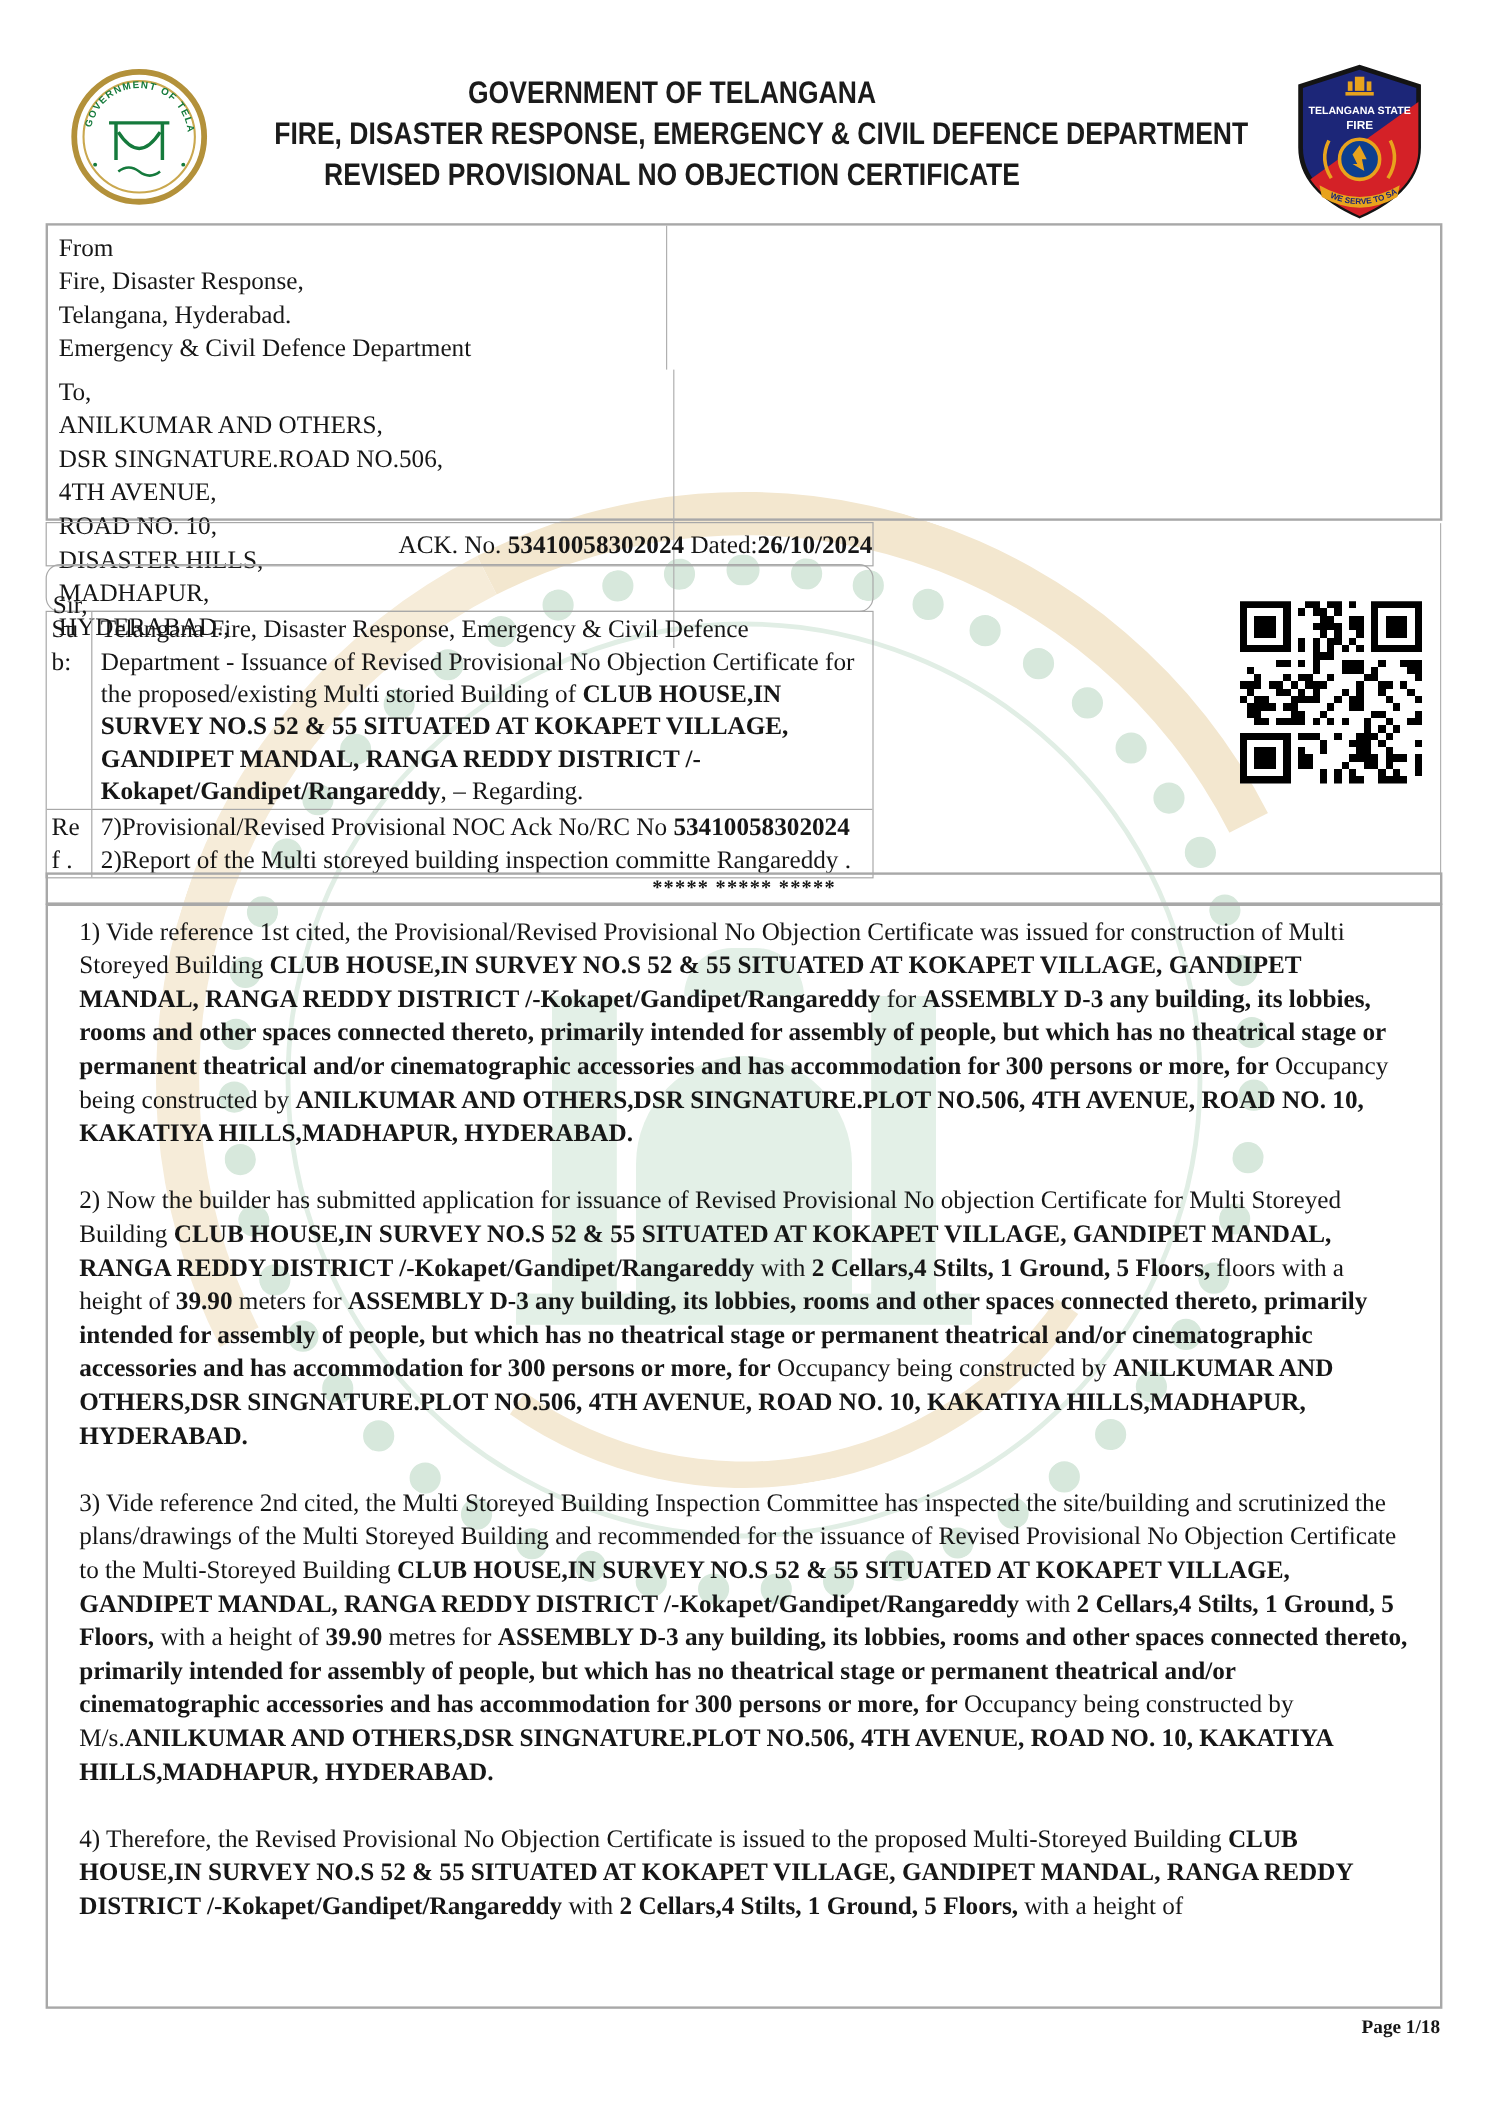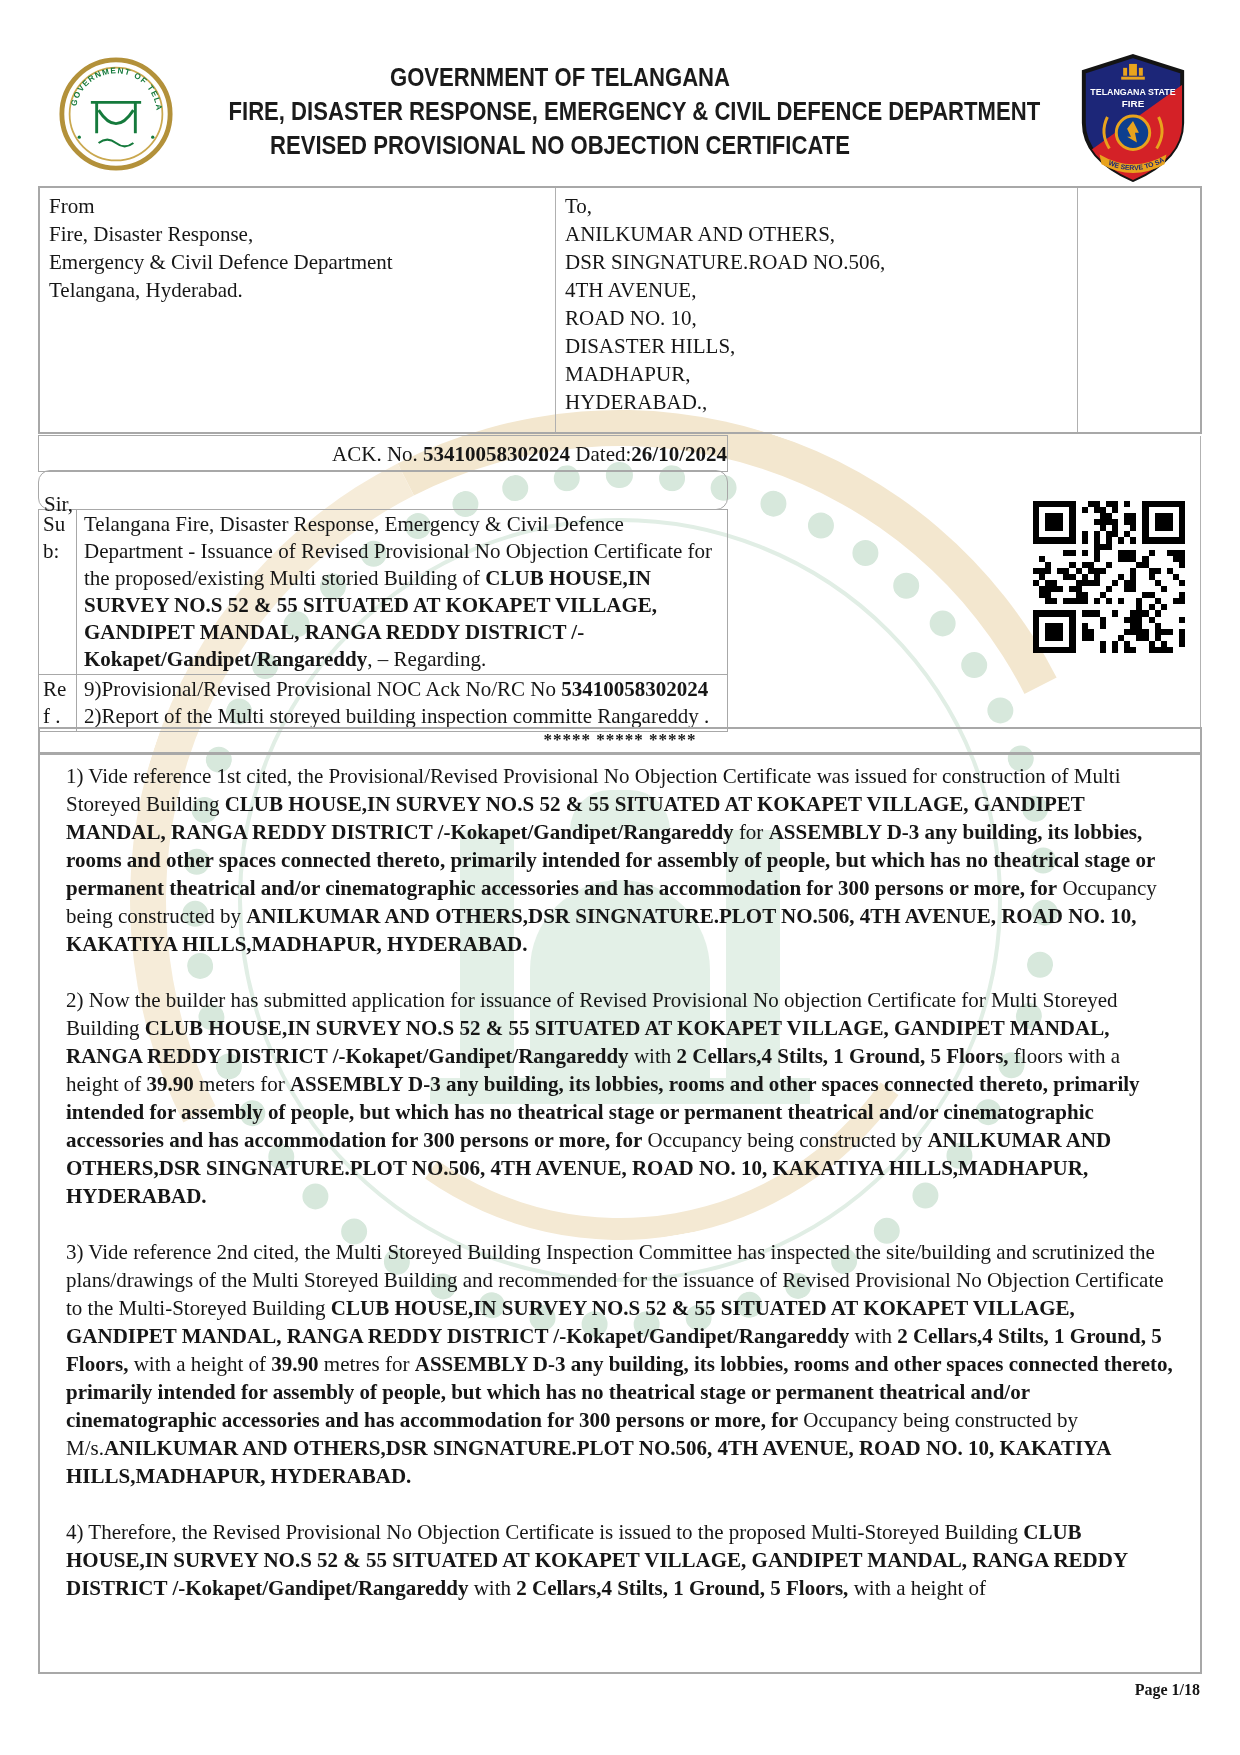--- a/index.html
+++ b/index.html
@@ -21,21 +21,21 @@
   .wm .b4{left:300px; top:668px; width:380px; height:26px;}
   .wm .b5{left:440px; top:380px; width:100px; height:40px; border-radius:50px 50px 0 0;}
   
   .hdr-text{position:absolute; left:170px; top:60px; width:780px; text-align:center; z-index:2;
     font-family:"Liberation Sans", sans-serif; font-weight:bold; color:#1b1b1b;}
   .hdr-text .hl{display:block; font-size:26px; line-height:34px; transform:scaleX(.85); transform-origin:center; white-space:nowrap;}
   .emblem{position:absolute; left:58px; top:50px; width:116px; height:128px; z-index:2;}
   .badge{position:absolute; left:1074px; top:52px; width:118px; height:132px; z-index:2;}
   
   .gbox{border:2px solid #a8a8a8; background:transparent; z-index:1;}
-  .doc-txt{font-size:21px; line-height:28px;}
+  .doc-txt{font-size:21px; line-height:28px;flex-direction:column;}
   
   .addr{position:absolute; left:38px; top:186px; width:1164px; height:248px; display:flex; box-sizing:border-box;}
   .addr .cell{padding:4px 9px; box-sizing:border-box;}
   .addr .from{width:516px; border-right:1.5px solid #b0b0b0;}
   .addr .to{width:522px; border-right:1.5px solid #b0b0b0;}
   .addr .sp{flex:1;}
   
   .mid{position:absolute; left:38px; top:436px; width:690px; z-index:1;}
   .mid .mrow{border:1.5px solid #a8a8a8; margin-top:-1.5px; background:transparent; box-sizing:border-box;}
   .ack{height:37px; text-align:right; padding-top:4px;}
@@ -124,22 +124,22 @@
       </defs>
     <text font-family="Liberation Sans, sans-serif" font-size="7" font-weight="bold" fill="#1c2678">
       <textPath href="#ribArc" startOffset="8%">WE SERVE TO SAVE</textPath>
     </text>
   </svg>
 
   <div class="addr gbox doc-txt">
     <div class="cell from">
       <div>From</div>
       <div>Fire, Disaster Response,</div>
+      <div>Telangana, Hyderabad.</div>
       <div>Emergency &amp; Civil Defence Department</div>
-      <div>Telangana, Hyderabad.</div>
     </div>
     <div class="cell to">
       <div>To,</div>
       <div>ANILKUMAR AND OTHERS,</div>
       <div>DSR SINGNATURE.ROAD NO.506,</div>
       <div>4TH AVENUE,</div>
       <div>ROAD NO. 10,</div>
       <div>DISASTER HILLS,</div>
       <div>MADHAPUR,</div>
       <div>HYDERABAD.,</div>
@@ -151,21 +151,21 @@
     <div class="mrow ack"><span>ACK. No. </span><span class="b">53410058302024</span><span>  Dated:</span><span class="b">26/10/2024</span></div>
     <div class="mrow sir">Sir,</div>
     <div class="mrow subref">
       <div class="srow">
         <div class="lbl">Sub:</div>
         <div class="scell"><span>Telangana Fire, Disaster Response, Emergency &amp; Civil Defence Department - Issuance of Revised Provisional No Objection Certificate for the proposed/existing Multi storied Building of </span><span class="b">CLUB HOUSE,IN SURVEY NO.S 52 &amp; 55 SITUATED AT KOKAPET VILLAGE, GANDIPET MANDAL, RANGA REDDY DISTRICT /-Kokapet/Gandipet/Rangareddy</span><span>,  – Regarding.</span></div>
       </div>
       <div class="srow">
         <div class="lbl">Ref .</div>
         <div class="scell">
-          <div><span>9)Provisional/Revised Provisional NOC Ack No/RC No </span><span class="b">53410058302024</span></div>
+          <div><span>7)Provisional/Revised Provisional NOC Ack No/RC No </span><span class="b">53410058302024</span></div>
           <div><span>2)Report of the Multi storeyed building inspection committe Rangareddy .</span></div>
         </div>
       </div>
     </div>
   </div>
 
   <svg class="qr" viewBox="0 0 25 25" shape-rendering="crispEdges">
       <rect x="0" y="0" width="25" height="25" fill="#fff"></rect>
       <rect x="0" y="0" width="1" height="1" fill="#000"></rect>
       <rect x="1" y="0" width="1" height="1" fill="#000"></rect>

